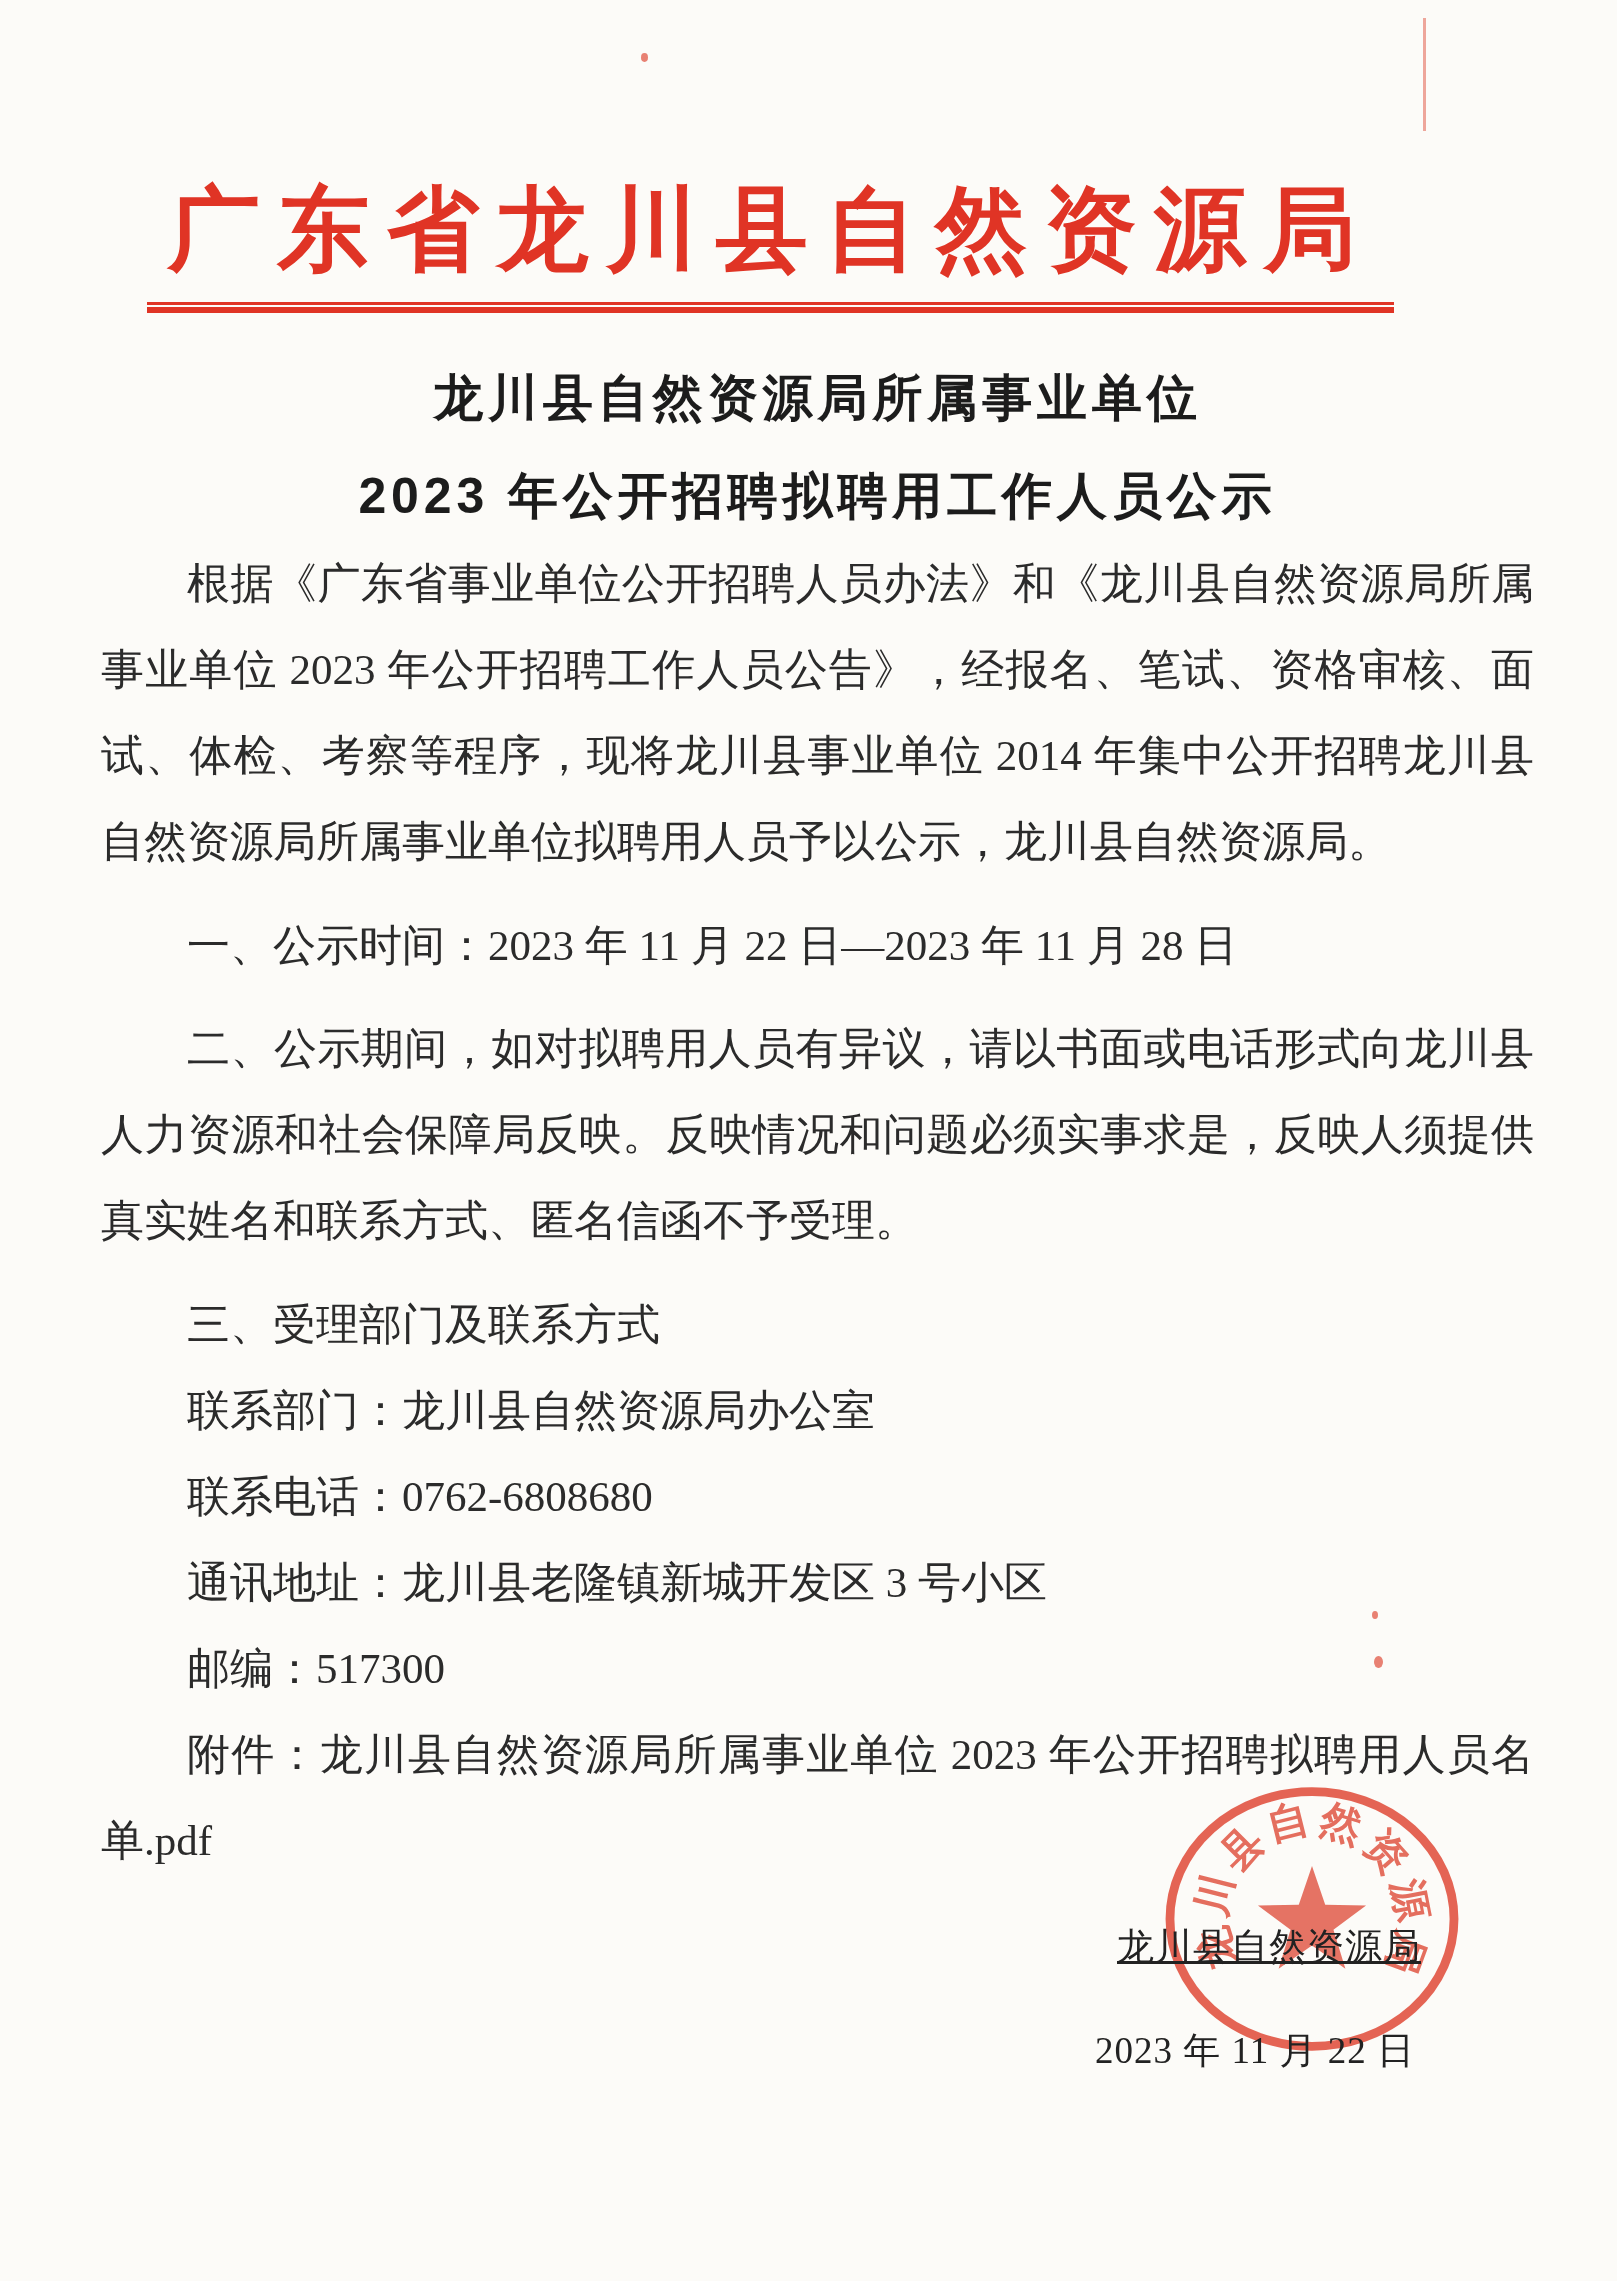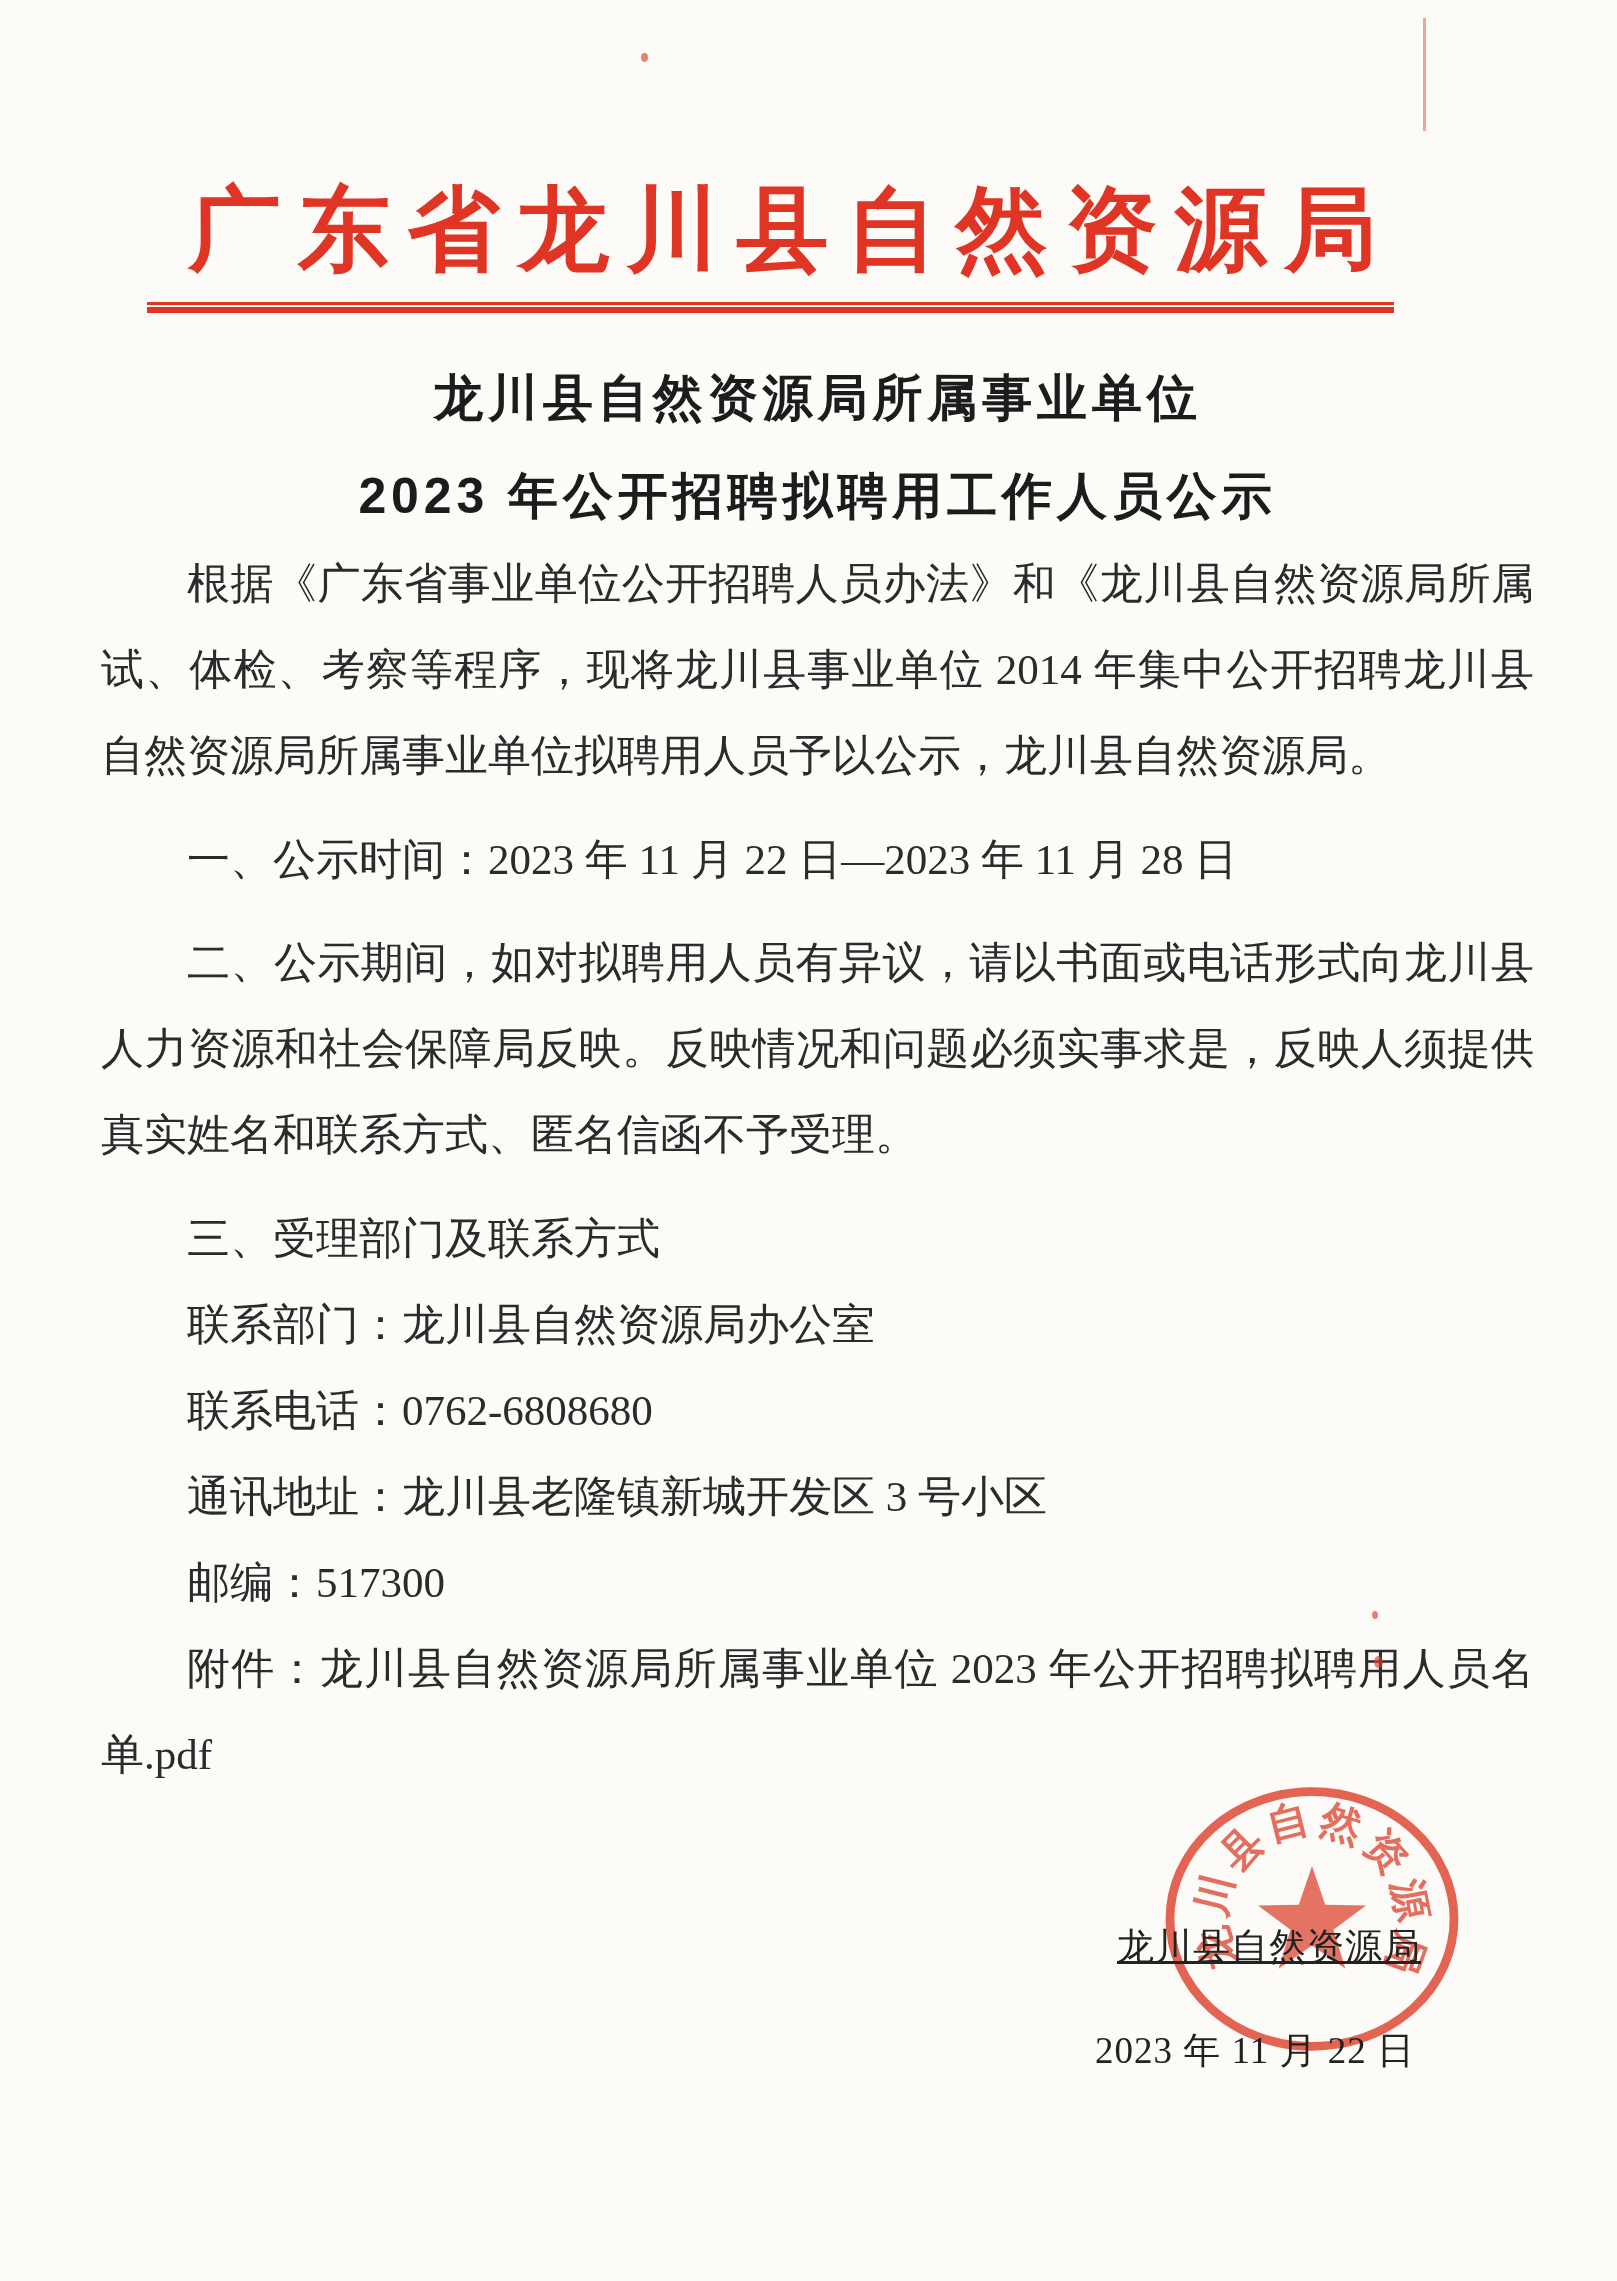--- a/index.html
+++ b/index.html
@@ -3,21 +3,21 @@
 <meta charset="utf-8">
 <style>
   html,body{margin:0;padding:0;background:#fcfbf8;}
   .page{
     position:relative;width:1617px;height:2282px;background:#fcfbf8;
     overflow:hidden;font-family:"Liberation Serif",serif;color:#2b2b2b;
   }
   
   .letterhead{
     position:absolute;top:167px;left:147px;width:1247px;height:127px;
-    line-height:127px;text-align:right;font-size:92px;font-weight:bold;
+    line-height:127px;text-align:center;font-size:92px;font-weight:bold;
     letter-spacing:17.6px;color:#e03425;white-space:nowrap;
   }
   .rule{position:absolute;top:302px;left:147px;width:1247px;}
   .rule-thin{height:2.9px;background:#e03425;}
   .rule-gap{height:2px;}
   .rule-thick{height:5.9px;background:#e03425;}
   
   .doc-title{
     position:absolute;top:349px;left:101px;width:1433px;text-align:center;
     font-family:"Liberation Sans",sans-serif;font-weight:700;color:#1c1c1c;
@@ -64,20 +64,21 @@
     <div class="rule-thick"></div>
   </div>
 
   <div class="doc-title">
     <div class="t-line">龙川县自然资源局所属事业单位</div>
     <div class="t-line">2023 年公开招聘拟聘用工作人员公示</div>
   </div>
 
   <div class="body-text">
     <div class="b-line indent fill">根据《广东省事业单位公开招聘人员办法》和《龙川县自然资源局所属</div>
+    <div class="b-line fill">事业单位 2023 年公开招聘工作人员公告》，经报名、笔试、资格审核、面</div>
     <div class="b-line fill">试、体检、考察等程序，现将龙川县事业单位 2014 年集中公开招聘龙川县</div>
     <div class="b-line">自然资源局所属事业单位拟聘用人员予以公示，龙川县自然资源局。</div>
     <div class="b-line indent gap">一、公示时间：2023 年 11 月 22 日—2023 年 11 月 28 日</div>
     <div class="b-line indent fill gap">二、公示期间，如对拟聘用人员有异议，请以书面或电话形式向龙川县</div>
     <div class="b-line fill">人力资源和社会保障局反映。反映情况和问题必须实事求是，反映人须提供</div>
     <div class="b-line">真实姓名和联系方式、匿名信函不予受理。</div>
     <div class="b-line indent gap">三、受理部门及联系方式</div>
     <div class="b-line indent">联系部门：龙川县自然资源局办公室</div>
     <div class="b-line indent">联系电话：0762-6808680</div>
     <div class="b-line indent">通讯地址：龙川县老隆镇新城开发区 3 号小区</div>

